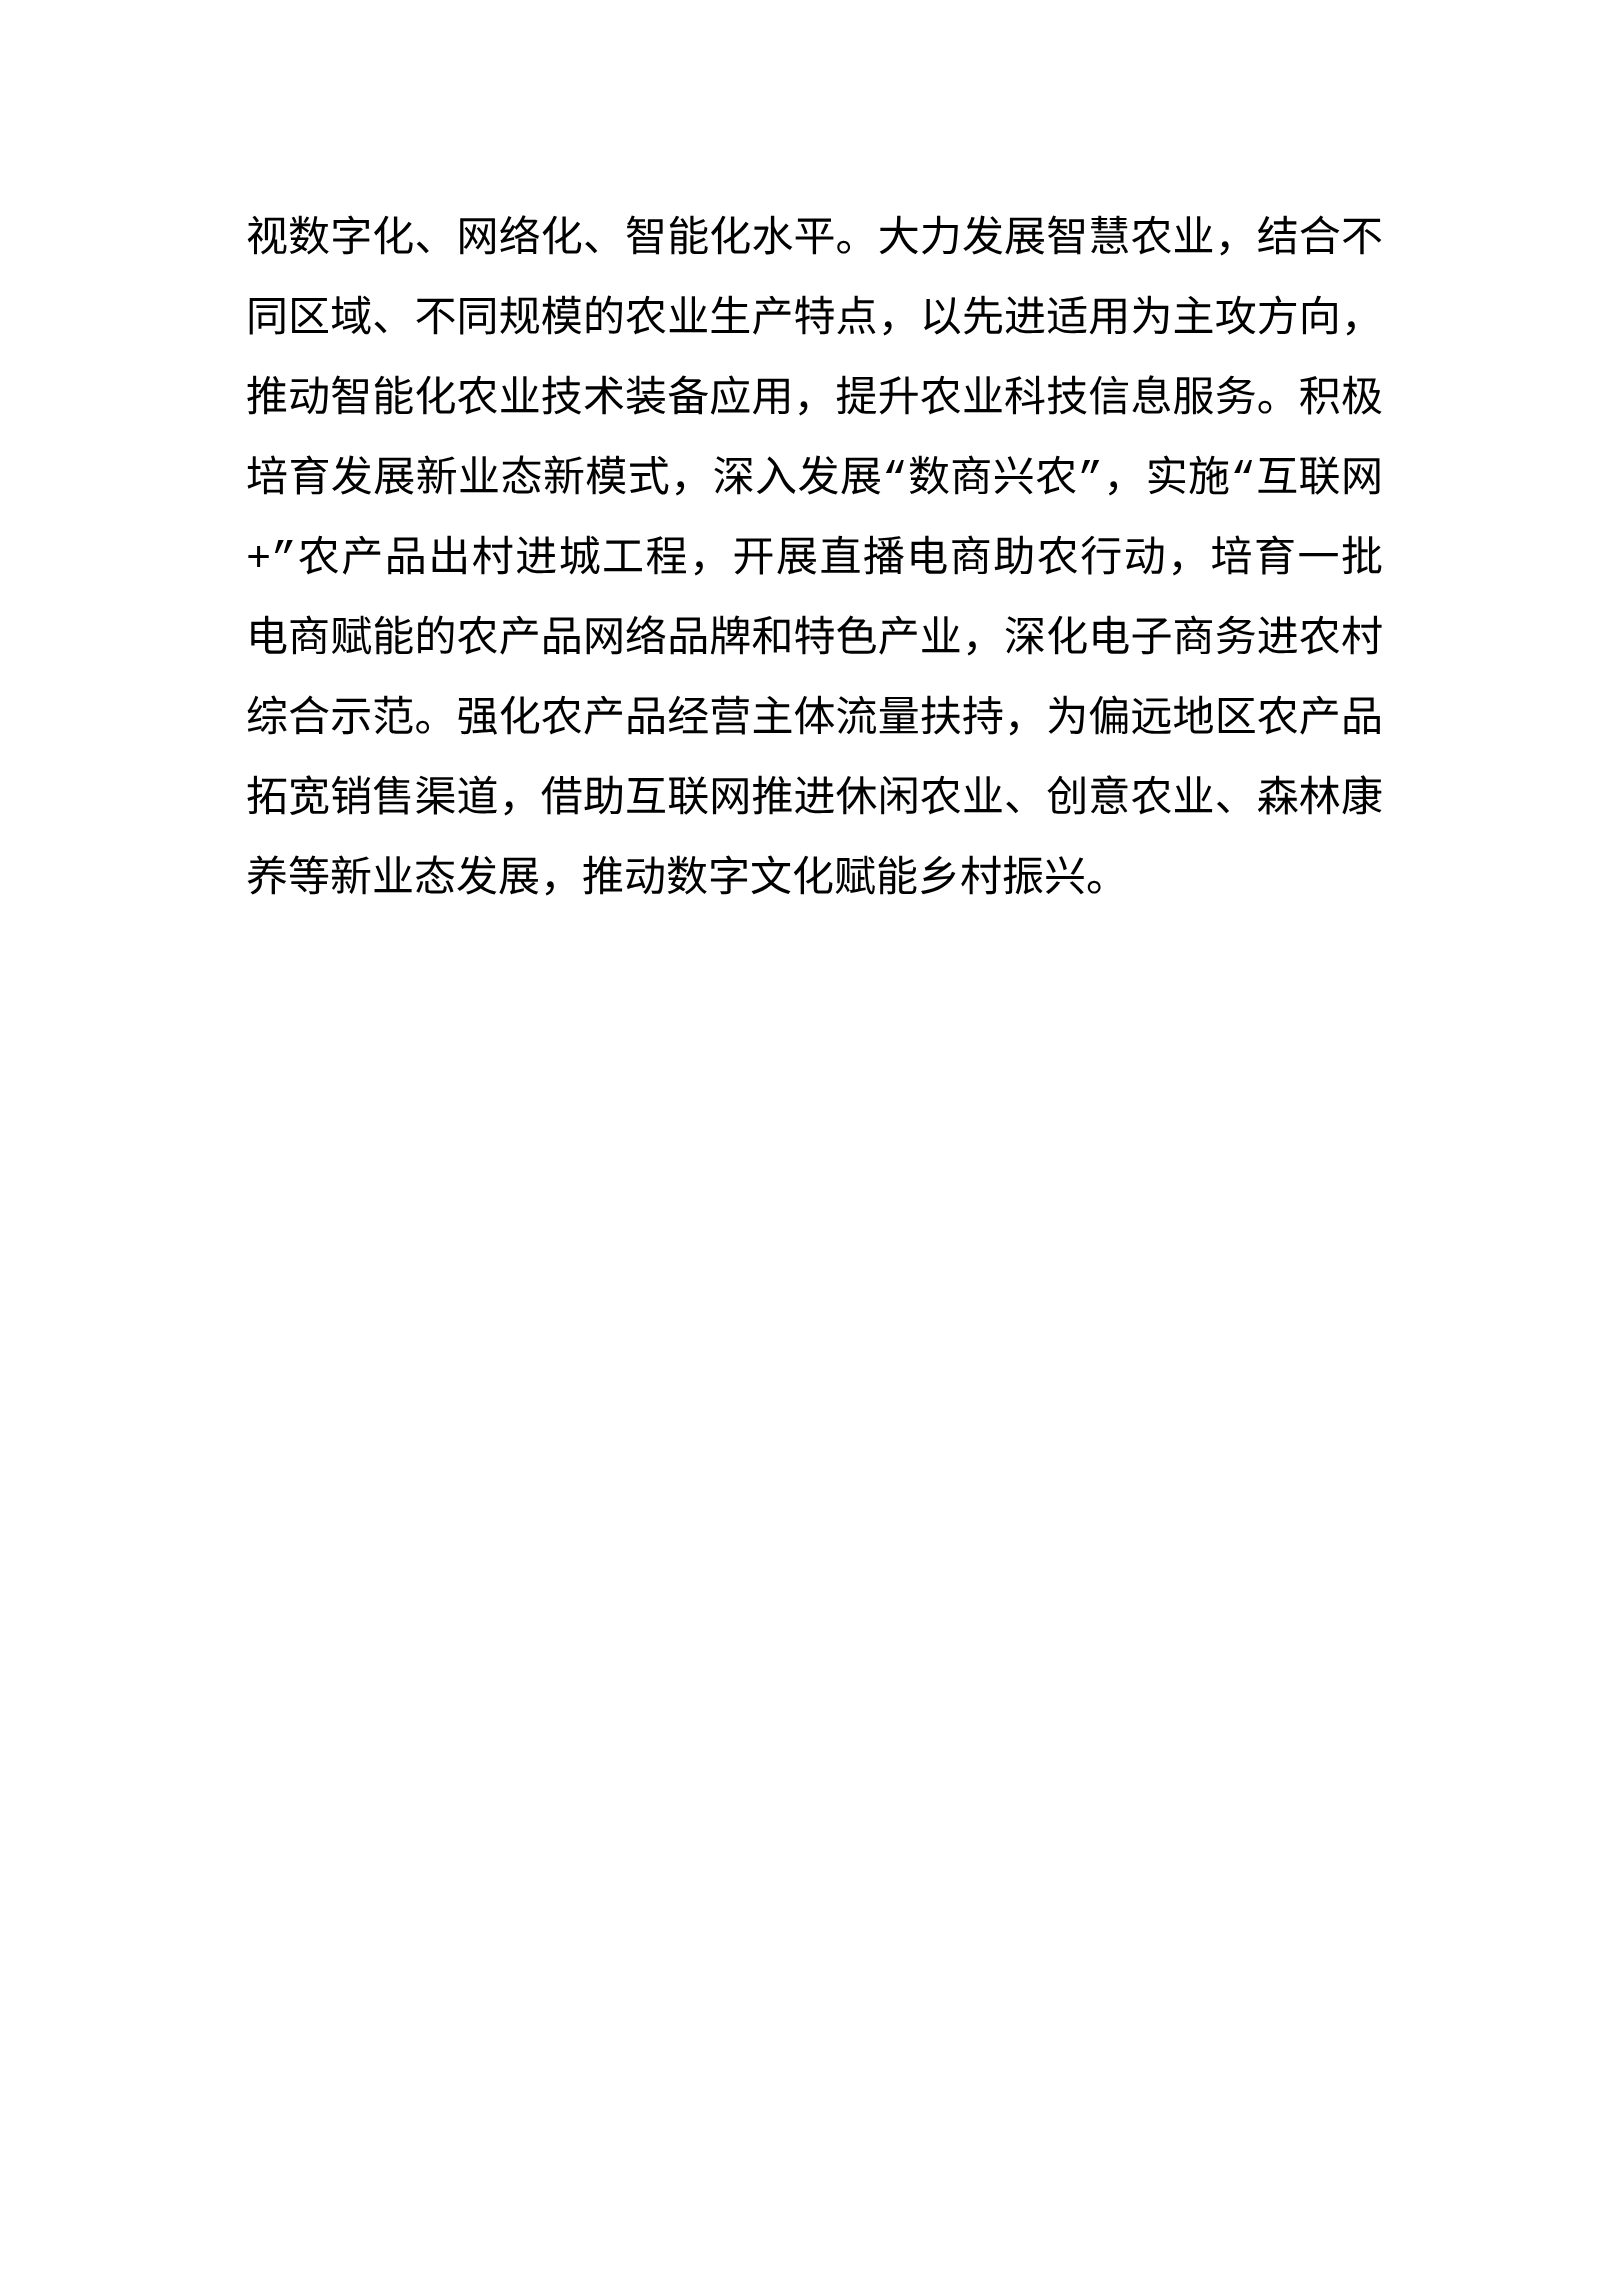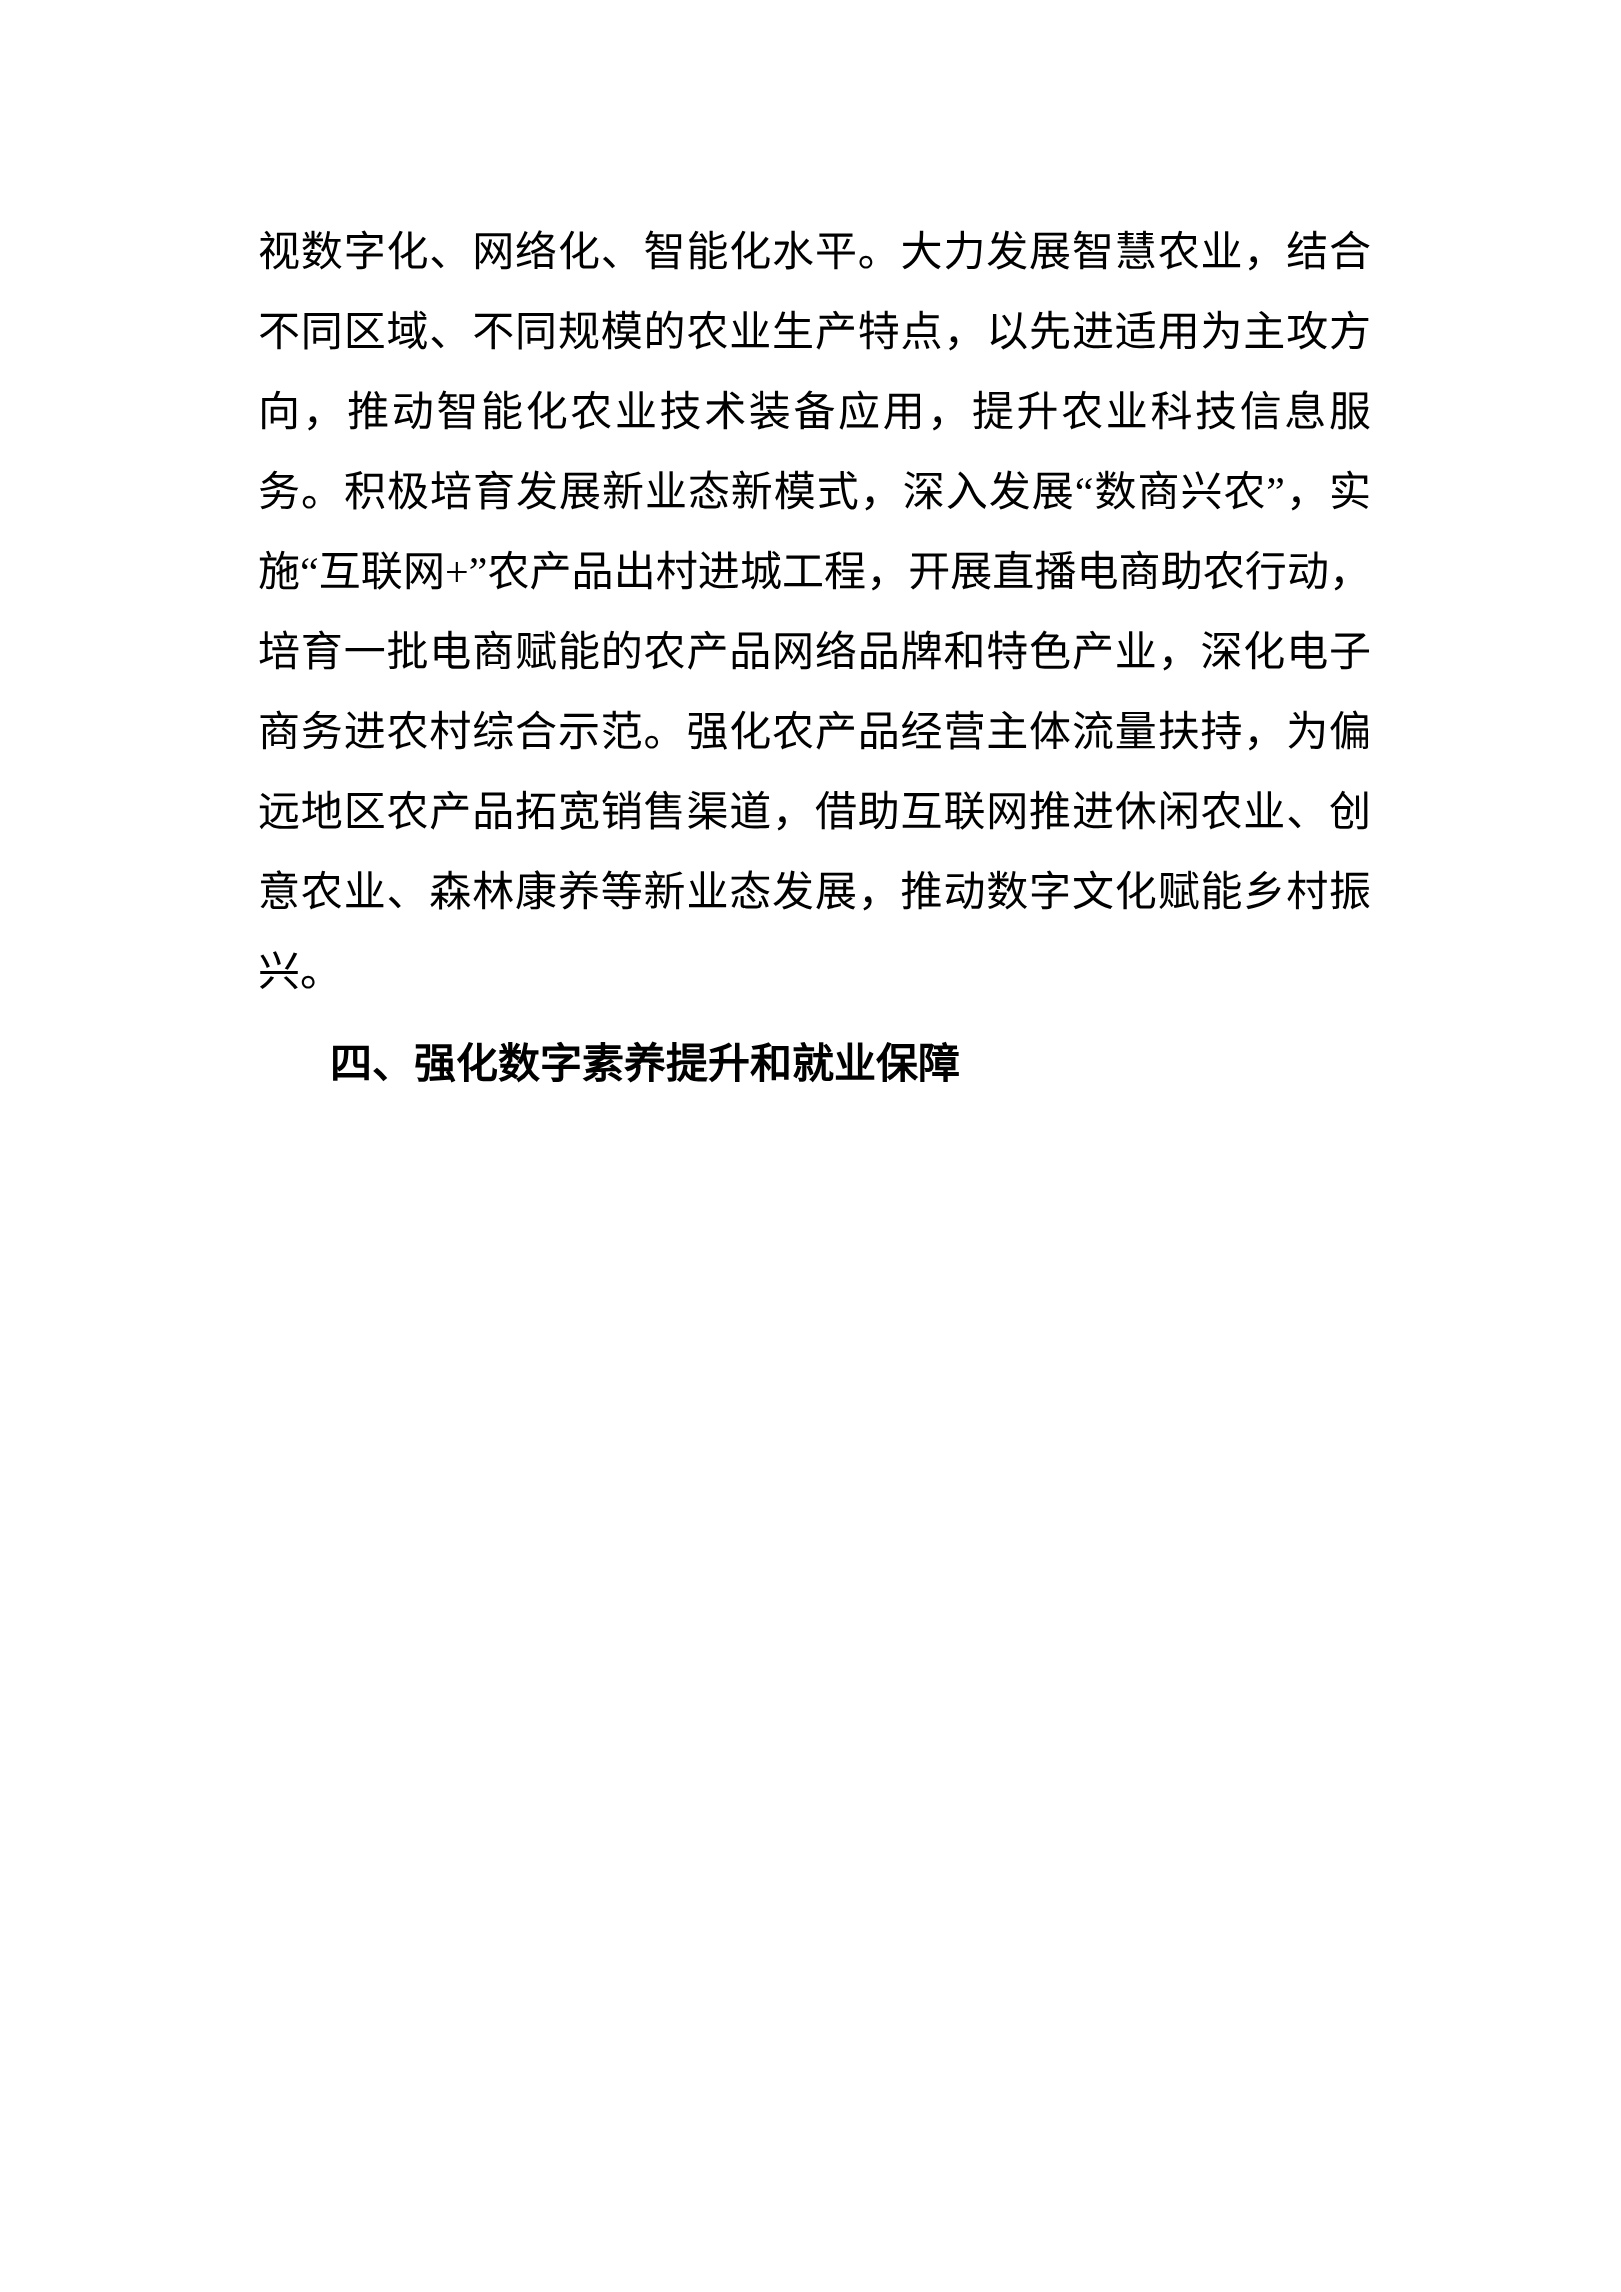--- a/index.html
+++ b/index.html
@@ -15,27 +15,28 @@
     font-family: "Liberation Serif", "DejaVu Serif", serif;
     overflow: hidden;
   }
   .page {
     position: absolute;
     left: 246px;
     top: 200px;
     width: 1137px;
   }
   .para {
-    margin: 12px;
+    margin: 0;
     font-size: 42px;
     line-height: 80px;
     text-align: justify;
     text-justify: inter-ideograph;
     letter-spacing: 0;
     word-break: break-all;
+    font-family: Liberation Mono, monospace;
   }
   .para.indented {
     text-indent: 84px;
   }
   .para .lead {
     font-weight: 700;
   }
   .section-heading {
     margin: 0;
     font-family: "Liberation Sans", "DejaVu Sans", sans-serif;
@@ -48,16 +49,15 @@
 </style>
 </head>
 <body>
 
 <main class="page">
 
   <p class="para"><span class="lead"></span><span>视数字化、网络化、智能化水平。大力发展智慧农业，结合不同区域、不同规模的农业生产特点，以先进适用为主攻方向，推动智能化农业技术装备应用，提升农业科技信息服务。积极培育发展新业态新模式，深入发展“数商兴农”，实施“互联网+”农产品出村进城工程，开展直播电商助农行动，培育一批电商赋能的农产品网络品牌和特色产业，深化电子商务进农村综合示范。强化农产品经营主体流量扶持，为偏远地区农产品拓宽销售渠道，借助互联网推进休闲农业、创意农业、森林康养等新业态发展，推动数字文化赋能乡村振兴。</span></p>
 
 
 
-  <h2 class="section-heading">四、强化数字素养提升和就业保障</h2>
 
 </main>
 
 
 </body></html>

